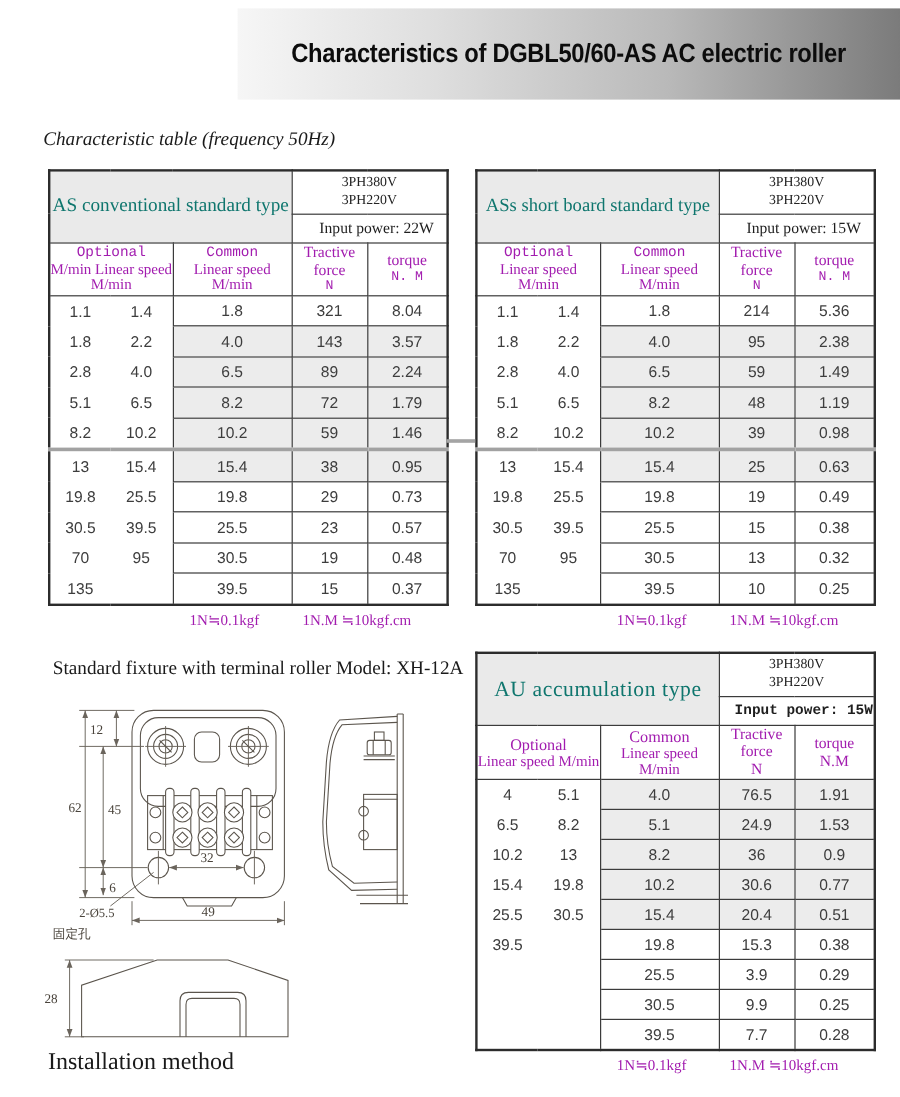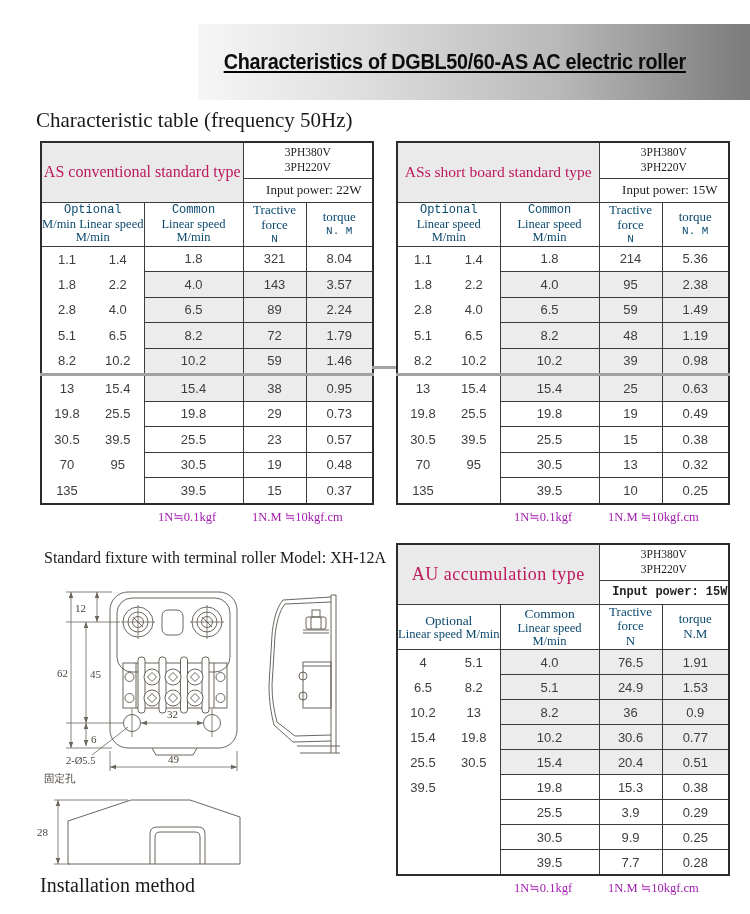--- a/index.html
+++ b/index.html
@@ -1,46 +1,46 @@
 <!DOCTYPE html>
 <html><head>
 <meta charset="utf-8">
 <style>
   html,body{margin:0;padding:0;background:#fff;}
   #page{position:relative;width:750px;height:914px;background:#ffffff;overflow:hidden;
         font-family:"Liberation Sans",sans-serif;}
 
   
-  #banner{position:absolute;left:198px;top:24px;width:552px;height:76px;
+  #banner{position:absolute;left:198px;top:7px;width:552px;height:76px;
           background:linear-gradient(90deg,#f6f6f6 0%,#dedede 30%,#b9b9b9 65%,#7b7b7b 100%);
-          display:flex;align-items:center;justify-content:flex-start;text-decoration:underline;}
+          display:flex;align-items:center;justify-content:center;}
   #banner .t{font-family:"Liberation Sans",sans-serif;font-weight:bold;font-size:22px;
              color:#0c0c0c;white-space:nowrap;transform:scaleX(.9);letter-spacing:-.3px;}
 
   
   .slabel{position:absolute;font-family:"Liberation Serif",serif;color:#1a1a1a;white-space:nowrap;}
-  #lbl-char{left:36px;top:108px;font-size:21px;}
+  #lbl-char{left:36px;top:108px;font-size:16px;font-style:italic;}
   #lbl-fixture{left:44px;top:549px;font-size:16px;}
   #lbl-install{left:40px;top:874px;font-size:20px;}
 
   
   .ctable{position:absolute;width:332px;}
   #t0{left:40px;top:141px;} #t1{left:396px;top:141px;} #t2{left:396px;top:543px;}
   .ctable .grid{border-collapse:collapse;table-layout:fixed;width:332px;border:2px solid #2c2c2c;}
   .grid td{border:1px solid #3b3b3b;text-align:center;vertical-align:middle;padding:0;overflow:hidden;}
   .grid col.c0{width:51px}.grid col.c1{width:52px}.grid col.c2{width:99px}
   .grid col.c3{width:63px}.grid col.c4{width:67px}
   tr.r-top{height:36px} tr.r-input{height:24px} tr.r-head{height:44px}
-  td.title{background:#eaeaea;font-family:"Liberation Serif",serif;font-size:16px;color:#be185d;}
+  td.title{background:#eaeaea;font-family:"Liberation Serif",serif;font-size:16px;color:#0f766e;}
   .ct1 td.title{font-size:15.5px;}
   .ct2 td.title{font-size:18px;letter-spacing:.5px;}
   td.voltage{font-family:"Liberation Serif",serif;font-size:11.5px;line-height:1.35;color:#222;}
   td.input{font-family:"Liberation Serif",serif;font-size:13px;color:#1e1e1e;padding-left:12px;}
   .ct2 td.input{font-family:"Liberation Mono","DejaVu Sans Mono",monospace;font-size:12px;font-weight:bold;}
-  td.hd{color:#0c4a6e;}
+  td.hd{color:#a21caf;}
   .hl{line-height:1.15;}
   .h-opt .hl0,.h-com .hl0{font-family:"Liberation Mono","DejaVu Sans Mono",monospace;font-size:12px;}
   .ct2 .h-opt .hl0,.ct2 .h-com .hl0{font-family:"Liberation Serif",serif;font-size:13.5px;}
   .h-opt .hl1,.h-opt .hl2,.h-com .hl1,.h-com .hl2{font-family:"Liberation Serif",serif;font-size:12.5px;line-height:1.05;}
   .h-tra .hl0,.h-tor .hl0{font-family:"Liberation Serif",serif;font-size:13px;}
   .h-tra .hl1,.h-tor .hl1{font-family:"Liberation Mono","DejaVu Sans Mono",monospace;font-size:11px;}
   .ct2 .h-tra .hl1,.ct2 .h-tor .hl1{font-family:"Liberation Serif",serif;font-size:13px;}
   td.data{height:24.5px;font-family:"Liberation Sans",sans-serif;font-size:13px;color:#3d3d3d;}
   .ct2 td.data{height:24px;}
   td.opt{border-top:0;border-bottom:0;}

